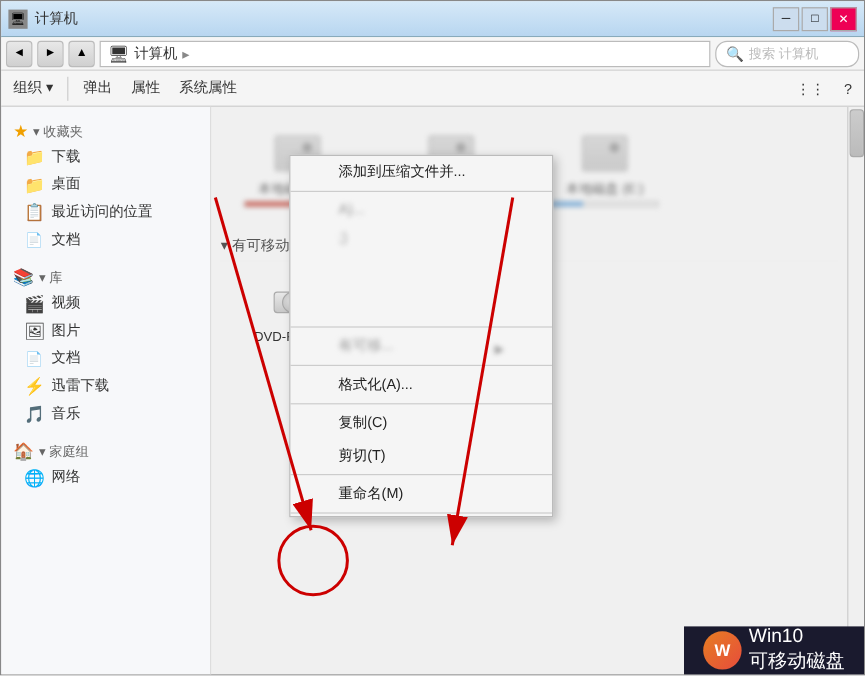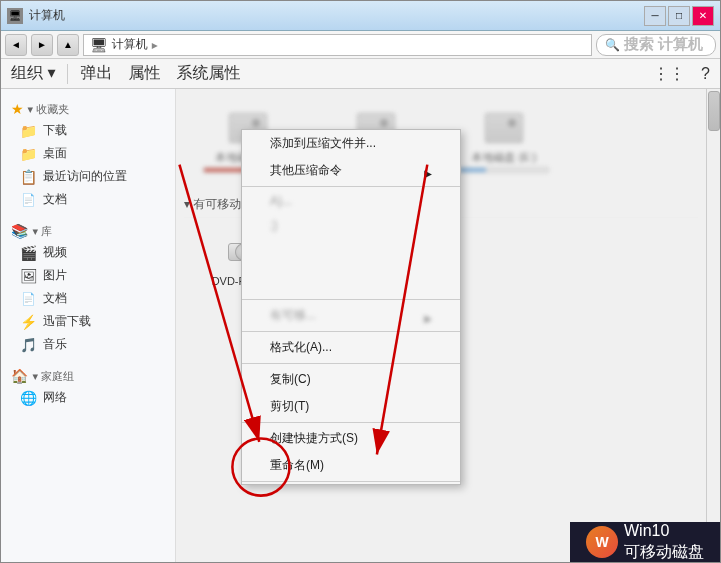--- a/index.html
+++ b/index.html
@@ -98,21 +98,21 @@
     .toolbar {
       height: 30px;
       background: #f5f5f5;
       border-bottom: 1px solid #ccc;
       display: flex; align-items: center;
       padding: 0 6px;
       gap: 8px;
     }
     .toolbar-item {
       display: flex; align-items: center;
-      font-size: 16px; color: #333;
+      font-size: 12px; color: #333;
       cursor: pointer; padding: 2px 4px;
     }
     .toolbar-separator { width: 1px; height: 20px; background: #ccc; }
 
     
     .main-area {
       flex: 1;
       display: flex;
       overflow: hidden;
       position: relative;
@@ -217,21 +217,21 @@
       top: 40px;
       left: 240px;
       width: 220px;
       background: #f5f5f5;
       border: 1px solid #bbb;
       box-shadow: 3px 3px 8px rgba(0,0,0,0.25);
       z-index: 100;
       font-size: 12px;
     }
     .ctx-item {
-      padding: 5px 28px;
+      padding: 5px 40px;
       cursor: pointer;
       color: #222;
       display: flex; align-items: flex-end; justify-content: space-between;
       position: relative;
     }
     .ctx-separator { height: 1px; background: #ccc; margin: 2px 0; }
     .ctx-arrow { font-size: 10px; }
 
     
     .blurred {
@@ -310,21 +310,21 @@
     <div class="nav-btn">◄</div>
     <div class="nav-btn">►</div>
     <div class="nav-btn">▲</div>
     <div class="address-box">
       <span style="font-size:14px; margin-right:4px;">🖥</span>
       <span>计算机</span>
       <span style="margin-left:4px; color:#888">▸</span>
     </div>
     <div class="search-box">
       <span style="font-size:12px; margin-right:4px; color:#999">🔍</span>
-      <span style="color:#bbb; font-size:15px;font-weight:bold;">搜索 计算机</span>
+      <span style="color:#bbb; font-size:11px;">搜索 计算机</span>
     </div>
   </div>
 
   <div class="toolbar">
     <div class="toolbar-item">组织 ▾</div>
     <div class="toolbar-separator"></div>
     <div class="toolbar-item">弹出</div>
     <div class="toolbar-item">属性</div>
     <div class="toolbar-item">系统属性</div>
     <div style="flex:1"></div>
@@ -460,24 +460,20 @@
         <div style="width:12px; height:40px; background:linear-gradient(to bottom,#ccc,#bbb); border:1px solid #aaa; border-radius:3px; margin:2px auto; cursor:pointer;"></div>
       </div>
     </div>
 
     <div class="context-menu">
 
       <div class="ctx-item">
         <span>添加到压缩文件并...</span>
         <span class="ctx-arrow"></span>
       </div>
-      <div class="ctx-item">
-        <span>其他压缩命令</span>
-        <span class="ctx-arrow">▶</span>
-      </div>
       <div class="ctx-separator"></div>
       <div class="ctx-item blurred" style="filter:blur(2px); color:#999">
         <span>A)...</span>
       </div>
       <div class="ctx-item blurred" style="filter:blur(2px); color:#999">
         <span>;)</span>
       </div>
       <div class="ctx-item blurred" style="filter:blur(2px); color:#999; height:20px;">
         <span>　　　　　</span>
       </div>
@@ -497,23 +493,20 @@
         <span>格式化(A)...</span>
       </div>
       <div class="ctx-separator"></div>
       <div class="ctx-item">
         <span>复制(C)</span>
       </div>
       <div class="ctx-item">
         <span>剪切(T)</span>
       </div>
       <div class="ctx-separator"></div>
-      <div class="ctx-item">
-        <span>创建快捷方式(S)</span>
-      </div>
       <div class="ctx-item">
         <span>重命名(M)</span>
       </div>
       <div class="ctx-separator"></div>
 
     </div>
 
     <svg class="arrows-svg" viewBox="0 0 721 563">
 
       <defs>

